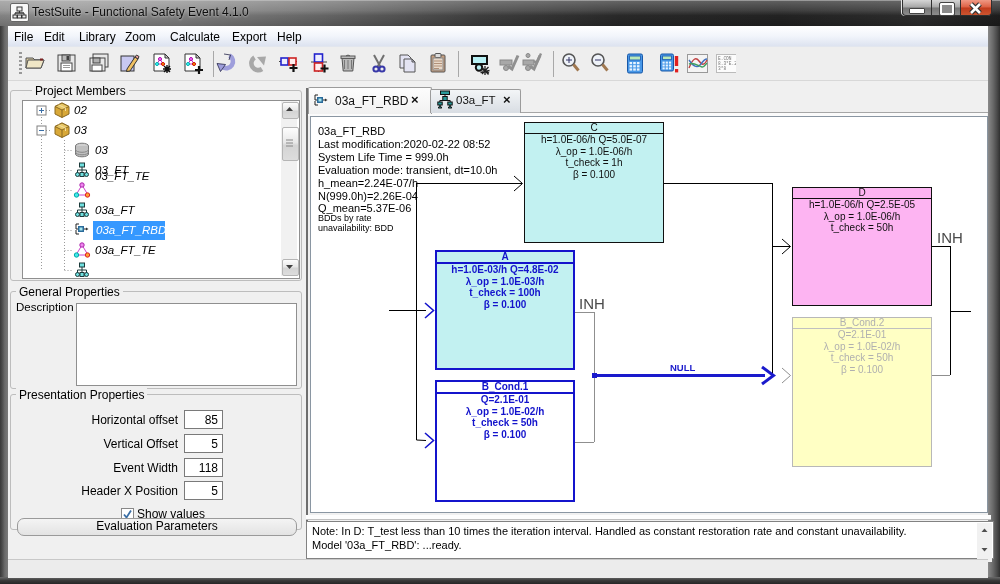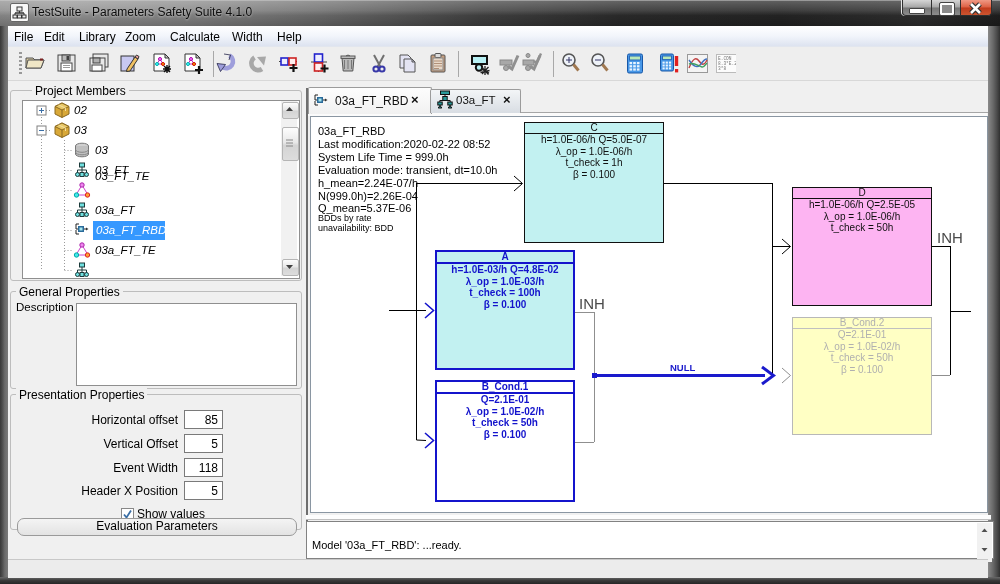--- a/index.html
+++ b/index.html
@@ -36,38 +36,38 @@
 #statusbox{left:306px;top:521px;width:686px;height:36px;background:#ffffff;border:1px solid #828282;}
 .stext{font-size:11px;color:#000;}
 
 .blk{position:absolute;box-sizing:border-box;font-size:10px;text-align:center;}
 .bhead{border-bottom:1px solid;font-size:10px;height:10px;line-height:10px;}
 .brow{line-height:11.5px;}
 #blkC{left:213px;top:5px;width:140px;height:121px;background:#c2f1f1;border:1px solid #101010;color:#101010;}
 #blkD{left:481px;top:70px;width:140px;height:119px;background:#fdb4f2;border:1px solid #101010;color:#101010;}
 #blkA{left:124px;top:133px;width:140px;height:120px;background:#c2f1f1;border:2px solid #1414cc;color:#1414cc;font-weight:bold;}
 #blkB1{left:124px;top:263px;width:140px;height:122px;background:#ffffff;border:2px solid #1414cc;color:#1414cc;font-weight:bold;}
-#blkB2{left:481px;top:200px;width:140px;height:118px;background:#ffffc4;border:1px solid #b8b8b8;color:#b0b0b0;}
+#blkB2{left:481px;top:200px;width:140px;height:150px;background:#ffffc4;border:1px solid #b8b8b8;color:#b0b0b0;}
 .inh{position:absolute;font-size:15px;color:#4a4a4a;}
 </style></head>
 <body>
 <div class="a" id="titlebar"></div>
 <div class="a" id="titleshade"></div>
 <div class="a" style="left:0;top:0;width:1000px;height:1px;background:#cfcfcf;opacity:.5"></div>
 <div class="a" style="left:10px;top:3px;width:17px;height:17px;background:#f8f8f8;border:1px solid #666;border-radius:2px;overflow:hidden;">
 <svg width="18" height="18">
       <g stroke="#333" stroke-width="1" fill="none">
 <rect x="6" y="3" width="5" height="4" fill="#eee"></rect>
         <path d="M8.5 7v2M4 11v-2h9v2M4 9h9"></path>
 <rect x="2" y="11" width="4" height="3" fill="#eee"></rect>
         <rect x="11" y="11" width="4" height="3" fill="#eee"></rect>
         <rect x="6.5" y="11" width="4" height="3" fill="#eee"></rect>
       </g>
     </svg></div>
-<div class="a" id="titletext">TestSuite - Parameters Safety Suite 4.1.0</div>
+<div class="a" id="titletext">TestSuite - Functional Safety Event 4.1.0</div>
 
 <div class="a" style="left:901px;top:0;width:90px;height:16px;border:1px solid #e8e8e8;border-top:none;border-radius:0 0 4px 4px;box-sizing:border-box;"></div>
 <div class="a" style="left:902px;top:0;width:29px;height:15px;background:linear-gradient(180deg,#d6d6d6,#a6a6a6 48%,#757575 52%,#8d8d8d);border:1px solid #2f2f2f;border-top:none;border-radius:0 0 0 4px;"></div>
 <div class="a" style="left:931px;top:0;width:29px;height:15px;background:linear-gradient(180deg,#d6d6d6,#a6a6a6 48%,#757575 52%,#8d8d8d);border:1px solid #2f2f2f;border-top:none;"></div>
 <div class="a" style="left:960px;top:0;width:30px;height:15px;background:linear-gradient(180deg,#f09884,#dd6043 48%,#c03a1c 52%,#cc5530);border:1px solid #2f2f2f;border-top:none;border-radius:0 0 4px 0;"></div>
 <div class="a" style="left:909px;top:8px;width:14px;height:4px;background:#fdfdfd;border:1px solid #444;border-radius:1px;"></div>
 <div class="a" style="left:940px;top:3px;width:10px;height:8px;background:#8a8a8a;border:2px solid #fdfdfd;outline:1px solid #444;border-radius:1px;"></div>
 <svg class="a" style="left:967px;top:2px" width="17" height="13">
     <path d="M4 2 L13 11 M13 2 L4 11" stroke="#2f2f2f" stroke-width="5"></path>
     <path d="M4 2 L13 11 M13 2 L4 11" stroke="#fdfdfd" stroke-width="2.6"></path>
@@ -75,21 +75,21 @@
 
 <div class="a" id="bl"></div>
 <div class="a" id="br"></div>
 <div class="a" id="bb"></div>
 <div class="a" id="menubar"></div>
 <div class="a menuitem" style="left:14px;">File</div>
 <div class="a menuitem" style="left:44px;">Edit</div>
 <div class="a menuitem" style="left:79px;">Library</div>
 <div class="a menuitem" style="left:125px;">Zoom</div>
 <div class="a menuitem" style="left:170px;">Calculate</div>
-<div class="a menuitem" style="left:232px;">Width</div>
+<div class="a menuitem" style="left:232px;">Export</div>
 <div class="a menuitem" style="left:277px;">Help</div>
 <div class="a" id="toolbar"></div>
 <div class="a" style="left:19px;top:52px;width:3px;height:24px;background-image:repeating-linear-gradient(180deg,#999 0,#999 2px,#eee 2px,#eee 4px);"></div>
 <div class="a tbsep" style="left:213px;"></div>
 <div class="a tbsep" style="left:458px;"></div>
 <div class="a tbsep" style="left:553px;"></div>
 <svg class="a" style="left:24px;top:52px" width="712" height="24" fill="none">
 
  <g transform="translate(0,0)">
       <path d="M2 16 L4 8 H20 L17 16 Z" fill="#e8ddba" stroke="#555"></path>
@@ -491,20 +491,21 @@
   <div class="blk" id="blkB2">
       <div class="bhead" style="border-color:#c0c0c0;">B_Cond.2</div>
       <div class="brow">Q=2.1E-01<br>λ_op = 1.0E-02/h<br>t_check = 50h<br>β = 0.100</div>
     </div>
   <div class="inh" style="left:268px;top:178px;">INH</div>
   <div class="inh" style="left:626px;top:112px;">INH</div>
 </div>
 
 <div class="a" style="left:306px;top:515px;width:685px;height:4px;background:#fdfdfd;border-bottom:1px solid #c0c0c0;"></div>
 <div class="a" id="statusbox">
+ <div class="stext" style="position:absolute;left:5px;top:3px;">Note: In D: T_test less than 10 times the iteration interval. Handled as constant restoration rate and constant unavailability.</div>
  <div class="stext" style="position:absolute;left:5px;top:17px;">Model '03a_FT_RBD': ...ready.</div>
  <div style="position:absolute;right:1px;top:1px;width:15px;height:39px;background:#f1f1f1;"></div>
  <svg style="position:absolute;right:1px;top:2px;" width="15" height="13">
       <path d="M4.5 8 L7.5 4.5 L10.5 8 Z" fill="#505050"></path>
     </svg>
  <svg style="position:absolute;right:1px;bottom:2px;" width="15" height="13">
       <path d="M4.5 5 L7.5 8.5 L10.5 5 Z" fill="#505050"></path>
     </svg>
 </div>
 <div class="a" style="left:8px;top:559px;width:980px;height:18px;background:#ececec;border-top:1px solid #c8c8c8;"></div>

